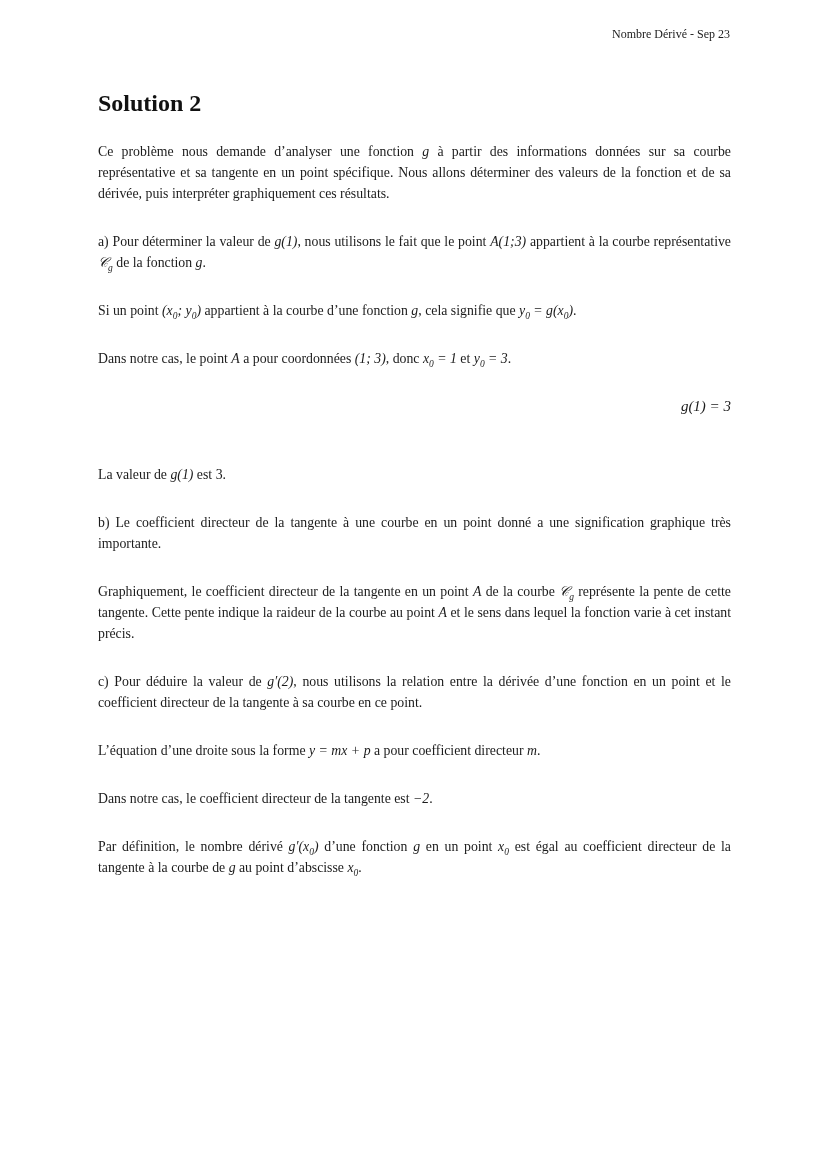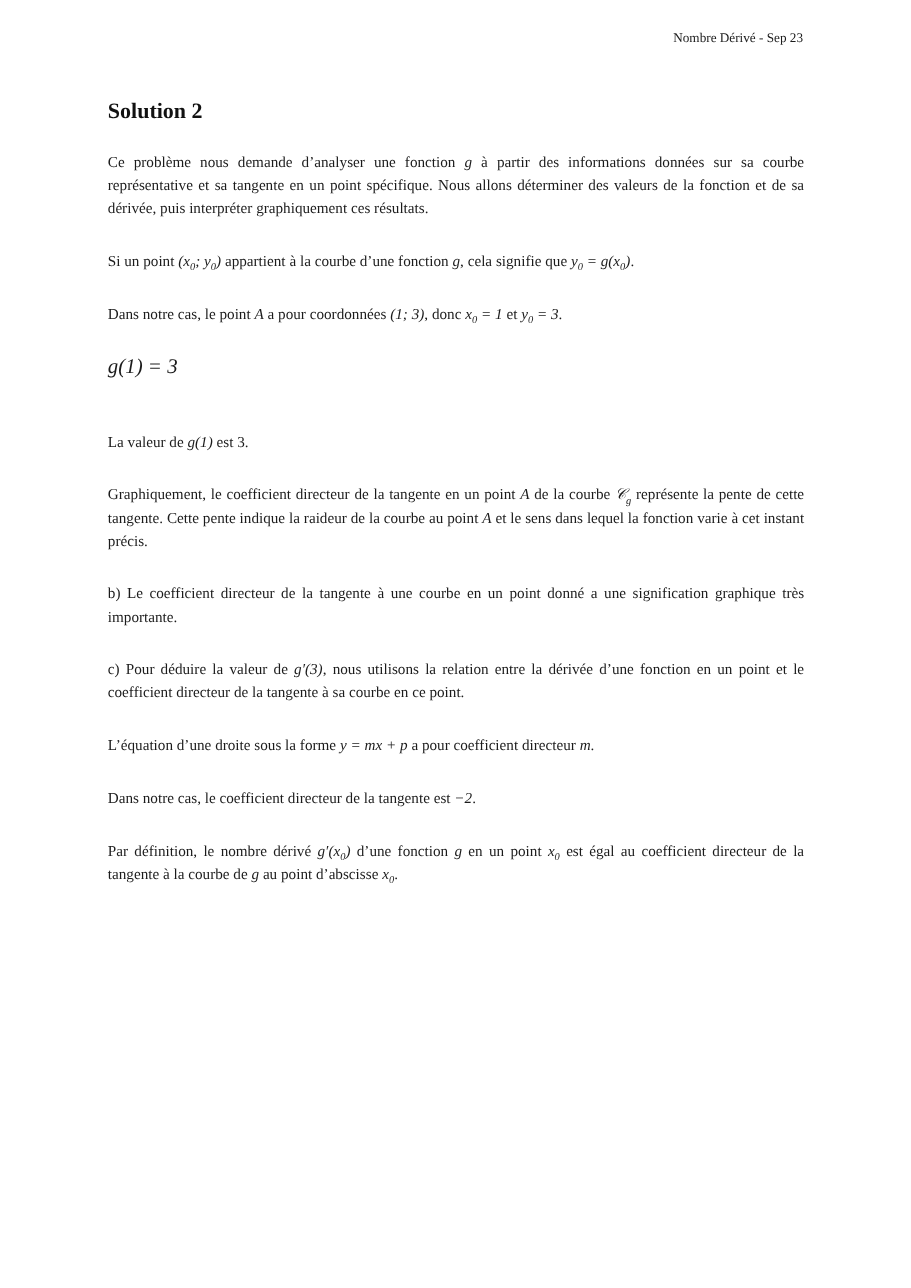--- a/index.html
+++ b/index.html
@@ -23,21 +23,21 @@
     font-size: 12px;
     color: #1b1b1b;
   }
   .content {
     position: absolute;
     top: 90px;
     left: 98px;
     width: 633px;
   }
   .doc-title {
-    font-size: 20px;
+    font-size: 24px;
     font-weight: bold;
     margin: 0 0 24px 0;
     color: #111;
   }
   .para {
     font-size: 13.8px;
     line-height: 21px;
     text-align: justify;
     margin: 0 0 27px 0;
   }
@@ -45,22 +45,22 @@
   .math {
     font-style: italic;
     font-family: "Liberation Serif", serif;
   }
   .math sub {
     font-size: 9.5px;
     font-style: italic;
     line-height: 0;
   }
   .equation {
-    text-align: left;
-    font-size: 19px;
+    text-align: right;
+    font-size: 15px;
     margin: 14px 0 47px 0;
     line-height: 21px;
   }
   .doc-footer {
     position: absolute;
     bottom: 56px;
     left: 0;
     width: 100%;
     text-align: center;
     font-size: 13px;
@@ -69,25 +69,26 @@
 </style>
 </head>
 <body>
 
 <div class="page">
   <div class="doc-header">Nombre Dérivé - Sep 23</div>
   <div class="content">
     <h1 class="doc-title">Solution 2</h1>
     <div id="blocks">
         <div class="para">Ce problème nous demande d’analyser une fonction <span class="math">g</span> à partir des informations données sur sa courbe représentative et sa tangente en un point spécifique. Nous allons déterminer des valeurs de la fonction et de sa dérivée, puis interpréter graphiquement ces résultats.</div>
+        <div class="para">a) Pour déterminer la valeur de <span class="math">g(1)</span>, nous utilisons le fait que le point <span class="math">A(1;3)</span> appartient à la courbe représentative <span class="math">𝒞<sub>g</sub></span> de la fonction <span class="math">g</span>.</div>
         <div class="para">Si un point <span class="math">(x<sub>0</sub>; y<sub>0</sub>)</span> appartient à la courbe d’une fonction <span class="math">g</span>, cela signifie que <span class="math">y<sub>0</sub> = g(x<sub>0</sub>)</span>.</div>
         <div class="para">Dans notre cas, le point <span class="math">A</span> a pour coordonnées <span class="math">(1; 3)</span>, donc <span class="math">x<sub>0</sub> = 1</span> et <span class="math">y<sub>0</sub> = 3</span>.</div>
         <div class="equation"><span class="math">g(1) = 3</span></div>
         <div class="para">La valeur de <span class="math">g(1)</span> est 3.</div>
+        <div class="para">b) Le coefficient directeur de la tangente à une courbe en un point donné a une signification graphique très importante.</div>
         <div class="para">Graphiquement, le coefficient directeur de la tangente en un point <span class="math">A</span> de la courbe <span class="math">𝒞<sub>g</sub></span> représente la pente de cette tangente. Cette pente indique la raideur de la courbe au point <span class="math">A</span> et le sens dans lequel la fonction varie à cet instant précis.</div>
-        <div class="para">b) Le coefficient directeur de la tangente à une courbe en un point donné a une signification graphique très importante.</div>
-        <div class="para">c) Pour déduire la valeur de <span class="math">g′(3)</span>, nous utilisons la relation entre la dérivée d’une fonction en un point et le coefficient directeur de la tangente à sa courbe en ce point.</div>
+        <div class="para">c) Pour déduire la valeur de <span class="math">g′(2)</span>, nous utilisons la relation entre la dérivée d’une fonction en un point et le coefficient directeur de la tangente à sa courbe en ce point.</div>
         <div class="para">L’équation d’une droite sous la forme <span class="math">y = mx + p</span> a pour coefficient directeur <span class="math">m</span>.</div>
         <div class="para">Dans notre cas, le coefficient directeur de la tangente est <span class="math">−2</span>.</div>
         <div class="para">Par définition, le nombre dérivé <span class="math">g′(x<sub>0</sub>)</span> d’une fonction <span class="math">g</span> en un point <span class="math">x<sub>0</sub></span> est égal au coefficient directeur de la tangente à la courbe de <span class="math">g</span> au point d’abscisse <span class="math">x<sub>0</sub></span>.</div>
       </div>
   </div>
 </div>
 
 </body></html>

